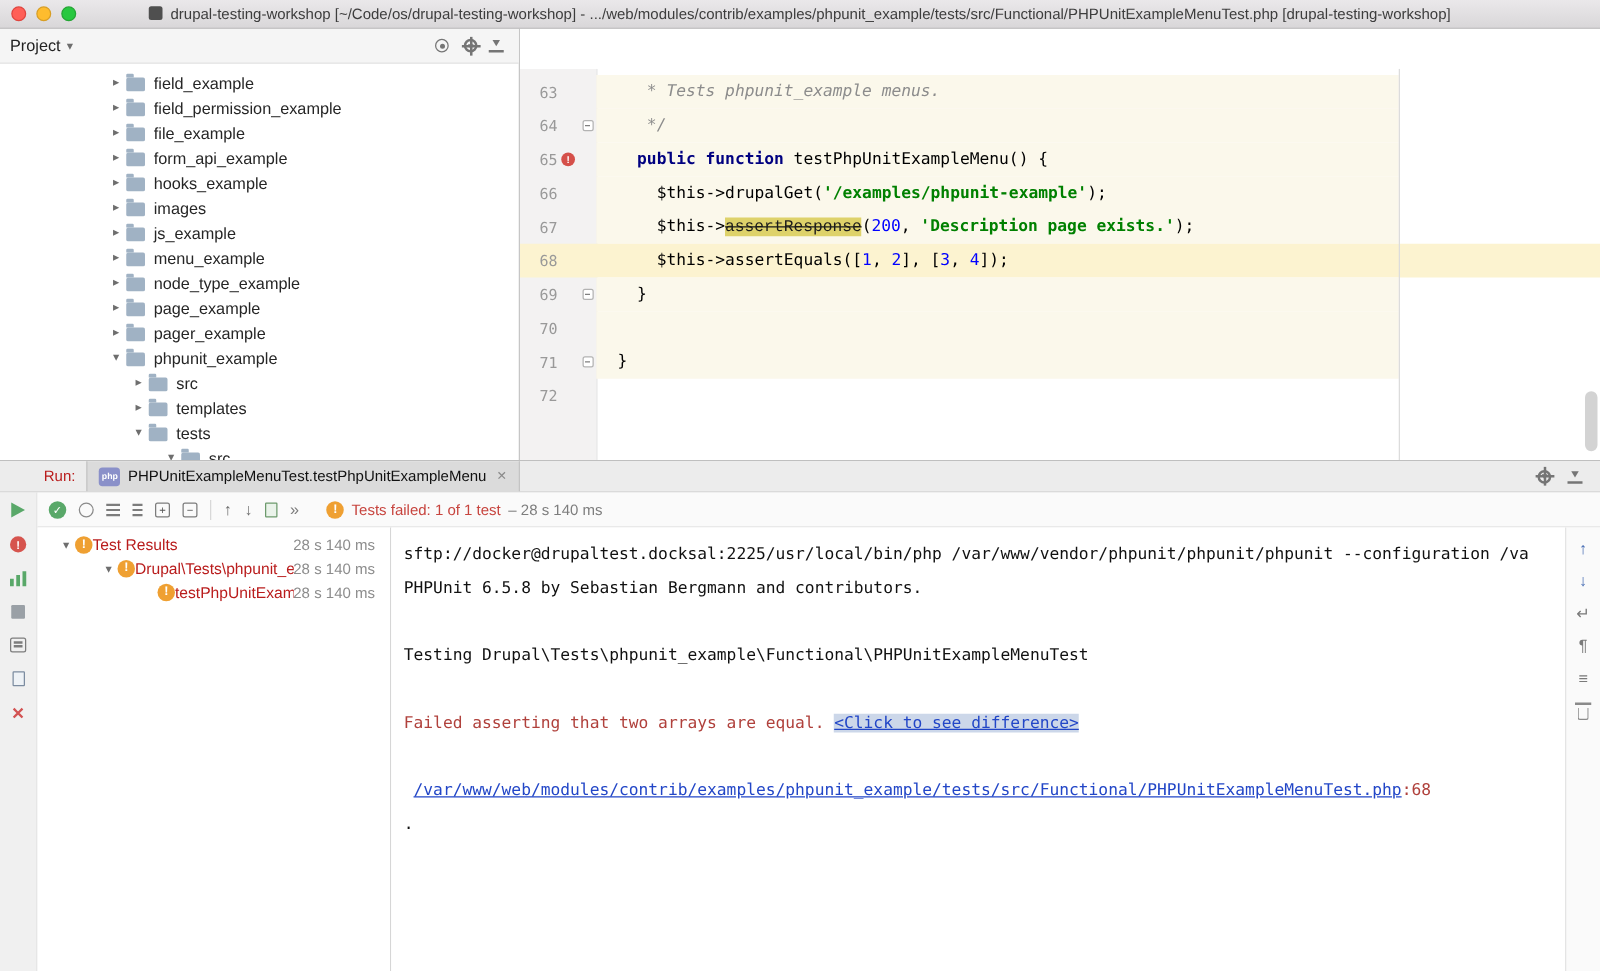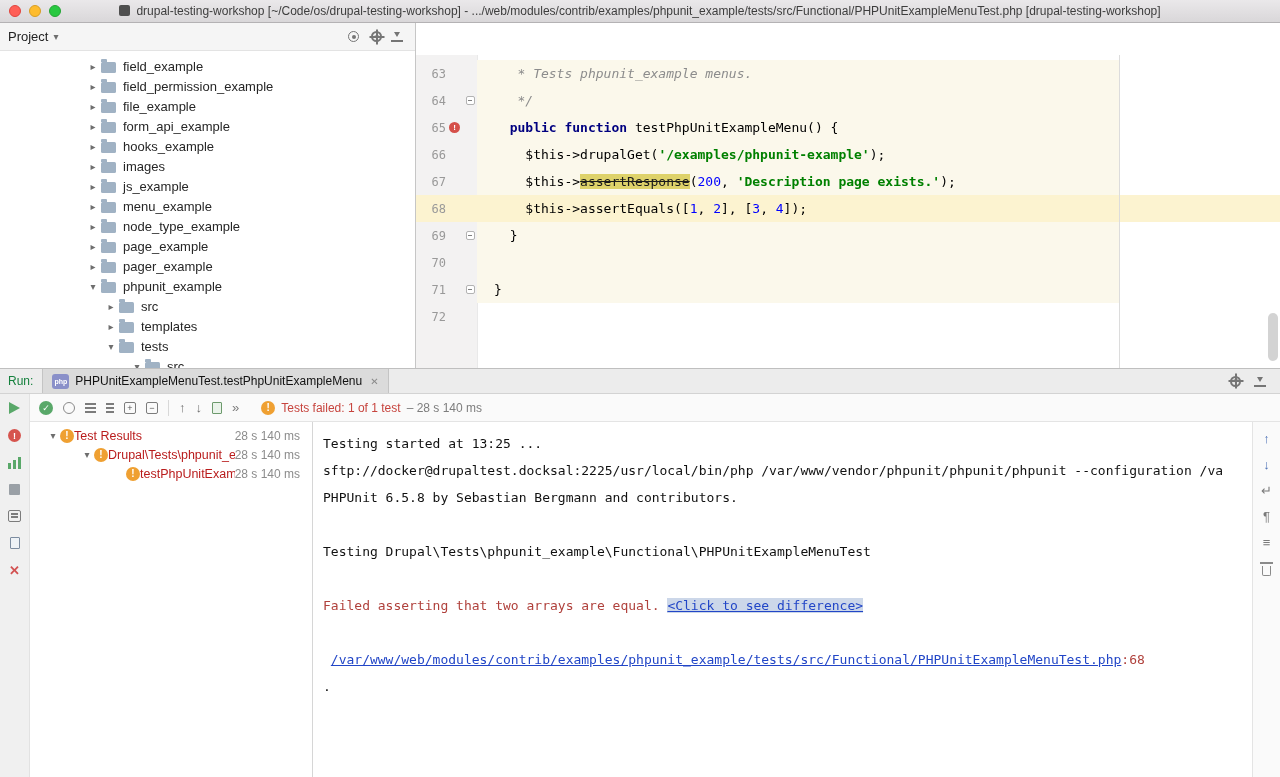--- a/index.html
+++ b/index.html
@@ -58,27 +58,27 @@
   .fold-box::before { content:""; position:absolute; left:1.5px; right:1.5px; top:3px; height:1px; background:#808080; }
   .fail-dot { width: 11px; height: 11px; border-radius: 50%; background: #d5504a; color: #fff; font-size: 8px; font-weight: bold; display: flex; align-items: center; justify-content: center; }
   .ccode { flex: 1; position: relative; z-index: 0; display: flex; align-items: center; padding-left: 17px; font: 13px "DejaVu Sans Mono", monospace; white-space: pre; }
   .crow.cream .ccode::before { content:""; position:absolute; z-index:-1; left:0; top:0; bottom:0; width:642px; background:#fbf8eb; }
   .crow.hl .ccode::before { display:none; }
   .tok-plain { color:#000; }
   .tok-comment { color:#8c8c8c; font-style: italic; }
   .tok-kw { color:#000080; font-weight: bold; }
   .tok-str { color:#008000; font-weight: bold; }
   .tok-num { color:#0000ff; }
-  .tok-dep { color:#1a1a1a; text-decoration: line-through; background: #ded26a; }
+  .tok-dep { color:#1a1a1a; text-decoration: line-through; background: #ded26a; font-family: Liberation Mono, monospace; }
   .scroll-thumb { position: absolute; right: 2px; top: 258px; width: 10px; height: 48px; background: rgba(130,130,130,.35); border-radius: 5px; z-index: 4; }
 
   
   .run-panel { height: 409px; display: flex; flex-direction: column; border-top: 1px solid #bfbfbf; }
   .run-tabbar { height: 25px; flex: none; background: #ececec; border-bottom: 1px solid #d3d3d3; display: flex; align-items: center; padding-left: 8px; }
-  .run-label { font-size: 12px; color: #15803d; margin-right: 9px; }
+  .run-label { font-size: 12px; color: #b91c1c; margin-right: 9px; margin-left: 27px; }
   .run-tab { height: 24px; display: flex; align-items: center; gap: 6px; padding: 0 9px; background: #dbdbdb; border-left: 1px solid #c4c4c4; border-right: 1px solid #c4c4c4; }
   .php-icon { width: 17px; height: 15px; border-radius: 3px; background: #8a90c9; color: #fff; font-size: 7px; font-weight: bold; display: flex; align-items: center; justify-content: center; flex: none; }
   .run-tab-label { font-size: 12px; color: #111; white-space: nowrap; }
   .tab-close { font-size: 10px; color: #8a8a8a; margin-left: 2px; }
   .tabbar-right { margin-left: auto; display: flex; align-items: center; gap: 16px; padding-right: 14px; }
 
   .run-body { flex: 1; display: flex; min-height: 0; }
   .left-strip { width: 30px; flex: none; background: #f0f0f0; border-right: 1px solid #e2e2e2; display: flex; flex-direction: column; align-items: center; padding-top: 8px; gap: 15px; }
   .play-tri { width: 0; height: 0; border-left: 11px solid #59a869; border-top: 6px solid transparent; border-bottom: 6px solid transparent; }
   .rrf-icon { width: 13px; height: 13px; border-radius: 50%; background: #d6544e; color: #fff; font-size: 9px; font-weight: bold; display: flex; align-items: center; justify-content: center; }
@@ -409,21 +409,20 @@
             <span class="tt-time">28 s 140 ms</span>
           </div>
           <div class="ttrow" style="padding-left:96px">
             <span class="warn-icon">!</span>
             <span class="tt-label">testPhpUnitExampleM...</span>
             <span class="tt-time">28 s 140 ms</span>
           </div>
         </div>
 
         <div class="console">
-          <div class="cline"><span class="c-plain">Testing started at 13:25 ...</span></div>
           <div class="cline"><span class="c-plain">sftp://docker@drupaltest.docksal:2225/usr/local/bin/php /var/www/vendor/phpunit/phpunit/phpunit --configuration /va</span></div>
           <div class="cline"><span class="c-plain">PHPUnit 6.5.8 by Sebastian Bergmann and contributors.</span></div>
           <div class="cline"></div>
           <div class="cline"><span class="c-plain">Testing Drupal\Tests\phpunit_example\Functional\PHPUnitExampleMenuTest</span></div>
           <div class="cline"></div>
           <div class="cline"><span class="c-err">Failed asserting that two arrays are equal. </span><span class="c-linkhl">&lt;Click to see difference&gt;</span></div>
           <div class="cline"></div>
           <div class="cline"><span class="c-plain"> </span><span class="c-link">/var/www/web/modules/contrib/examples/phpunit_example/tests/src/Functional/PHPUnitExampleMenuTest.php</span><span class="c-errnum">:68</span></div>
           <div class="cline"><span class="c-plain">.</span></div>
         </div>

